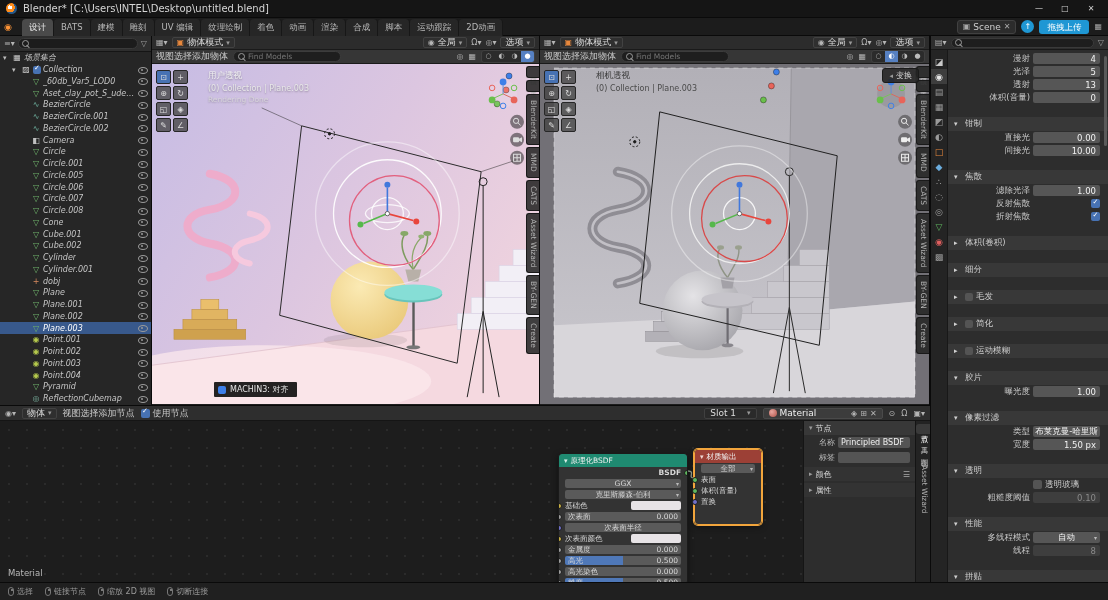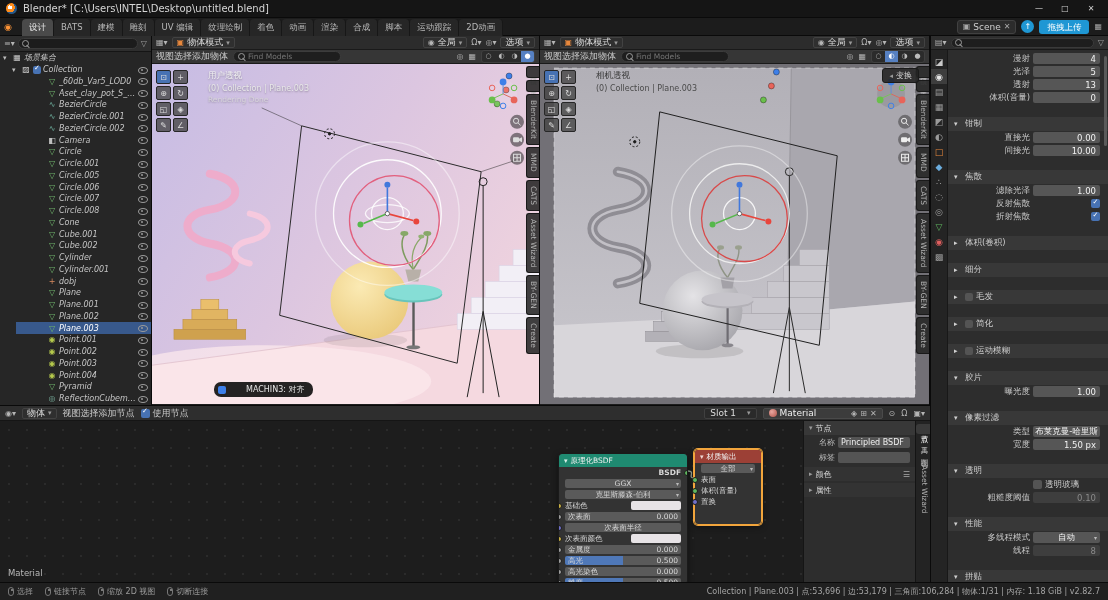--- a/index.html
+++ b/index.html
@@ -37,21 +37,21 @@
   .ddcaret{color:#9a9a9a;font-size:7px;}
 
   
   .outliner{position:absolute;left:0;top:36px;width:152px;height:369px;background:#262626;border-right:1px solid #0a0a0a;}
   .ol-header{height:16px;background:#2e2e2e;display:flex;align-items:center;gap:3px;padding:0 4px;border-bottom:1px solid #151515;}
   .ol-search{flex:1;height:11px;background:#1c1c1c;border:1px solid #3a3a3a;border-radius:6px;display:flex;align-items:center;gap:2px;padding:0 3px;min-width:0;}
   .ol-search input{background:transparent;border:none;outline:none;color:#ccc;width:100%;font-size:8px;}
   .ol-list{position:absolute;top:16px;bottom:0;left:0;right:0;overflow:hidden;}
   .orow{display:flex;align-items:center;height:11.75px;padding:0 3px;font-size:8px;color:#c6c6c6;gap:2px;white-space:nowrap;font-style:italic;}
   .orow.i1{padding-left:12px;}
-  .orow.i2{padding-left:22px;margin-left:16px;}
+  .orow.i2{padding-left:22px;}
   .orow.selected{background:#38598c;color:#fff;}
   .twist{width:7px;color:#bdbdbd;font-size:7px;flex:0 0 auto;}
   .orow.open .twist::before{content:"▾";}
   .oicon{width:10px;text-align:center;font-size:8px;flex:0 0 auto;}
   .oicon.scene-collection::before{content:"▦";color:#cfcfcf;}
   .oicon.collection::before{content:"▨";color:#cfcfcf;}
   .oicon.mesh::before{content:"▽";color:#6fb36b;}
   .oicon.curve::before{content:"∿";color:#6fb3a0;}
   .oicon.camera::before{content:"◧";color:#c0c0c0;}
   .oicon.light::before{content:"◉";color:#b5c94c;}
@@ -82,21 +82,21 @@
   .vp-scene{position:absolute;left:0;top:28px;right:0;bottom:0;}
   .vtool{position:absolute;left:4px;top:34px;display:grid;grid-template-columns:15px 15px;gap:2px;z-index:4;}
   .tb{height:14px;background:rgba(70,70,70,0.8);border:1px solid #272727;border-radius:2px;color:#ddd;font-size:8px;display:flex;align-items:center;justify-content:center;}
   .tb.active{background:#4772b3;}
   .vp-overlay-text{position:absolute;left:56px;top:34px;z-index:4;text-shadow:0 1px 2px rgba(0,0,0,0.35);}
   .vp-view-label{color:#f2f2f2;font-size:8.5px;}
   .vp-ctx-label{color:#e8e8e8;font-size:8px;margin-top:2px;}
   .vp-status-label{color:#d8d8d8;font-size:7.5px;margin-top:2px;opacity:.8;}
   .side-tabs{position:absolute;right:0;top:30px;width:13px;display:flex;flex-direction:column;gap:2px;z-index:4;}
   .side-tab{writing-mode:vertical-rl;background:rgba(38,38,38,0.88);color:#b5b5b5;font-size:7.5px;padding:5px 1px;border-radius:3px 0 0 3px;border:1px solid #1a1a1a;border-right:none;}
-  .notif-pill{position:absolute;left:62px;bottom:8px;background:rgba(12,12,12,0.9);border-radius:7px;color:#e5e5e5;font-size:8px;padding:2px 8px 2px 4px;display:flex;align-items:center;gap:20px;z-index:5;}
+  .notif-pill{position:absolute;left:62px;bottom:8px;background:rgba(12,12,12,0.9);border-radius:1px;color:#e5e5e5;font-size:8px;padding:2px 8px 2px 4px;display:flex;align-items:center;gap:4px;z-index:5;}
   .notif-dot{width:8px;height:8px;border-radius:2px;background:#3d7fe8;}
   .npanel-tab{position:absolute;right:10px;top:4px;background:rgba(35,35,35,0.9);border:1px solid #1a1a1a;border-radius:3px;color:#d5d5d5;font-size:8px;padding:1px 6px;display:flex;gap:3px;align-items:center;z-index:5;}
 
   
   .props{position:absolute;left:930px;top:36px;width:178px;height:546px;background:#2d2d2d;border-left:1px solid #0a0a0a;}
   .props-header{height:14px;background:#2e2e2e;border-bottom:1px solid #181818;display:flex;align-items:center;gap:4px;padding:0 4px;}
   .props-search{flex:1;height:10px;background:#1e1e1e;border:1px solid #3a3a3a;border-radius:6px;display:flex;align-items:center;padding:0 3px;gap:2px;}
   .ptabs{position:absolute;left:0;top:14px;bottom:0;width:17px;background:#242424;border-right:1px solid #181818;display:flex;flex-direction:column;padding-top:4px;}
   .ptab{height:15px;display:flex;align-items:center;justify-content:center;font-size:9px;}
   .ptab.active{background:#3d3d3d;}
@@ -1386,16 +1386,15 @@
         <span class="st-item">
           <span class="mouseic"></span>
           <span>缩放 2D 视图</span>
         </span>
 
         <span class="st-item">
           <span class="mouseic"></span>
           <span>切断连接</span>
         </span>
       </span>
-    <span class="st-right">Collection | Plane.003 | 点:53,696 | 边:53,179 | 三角面:106,284 | 物体:1/31 | 内存: 1.18 GiB | v2.82.7</span>
   </div>
 
 </div>
 
 </body></html>

